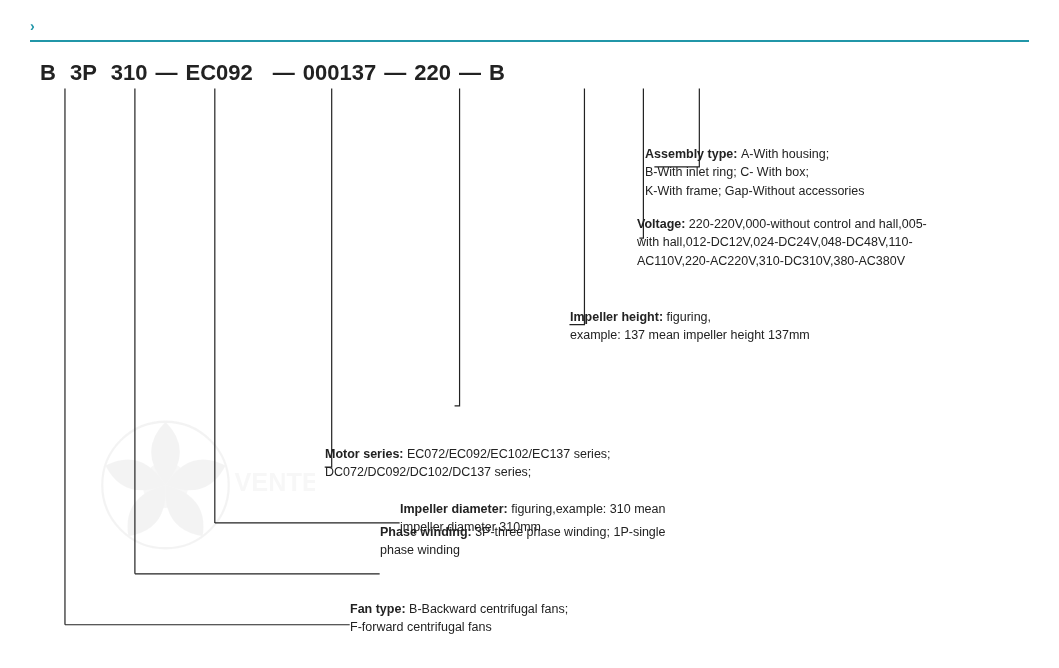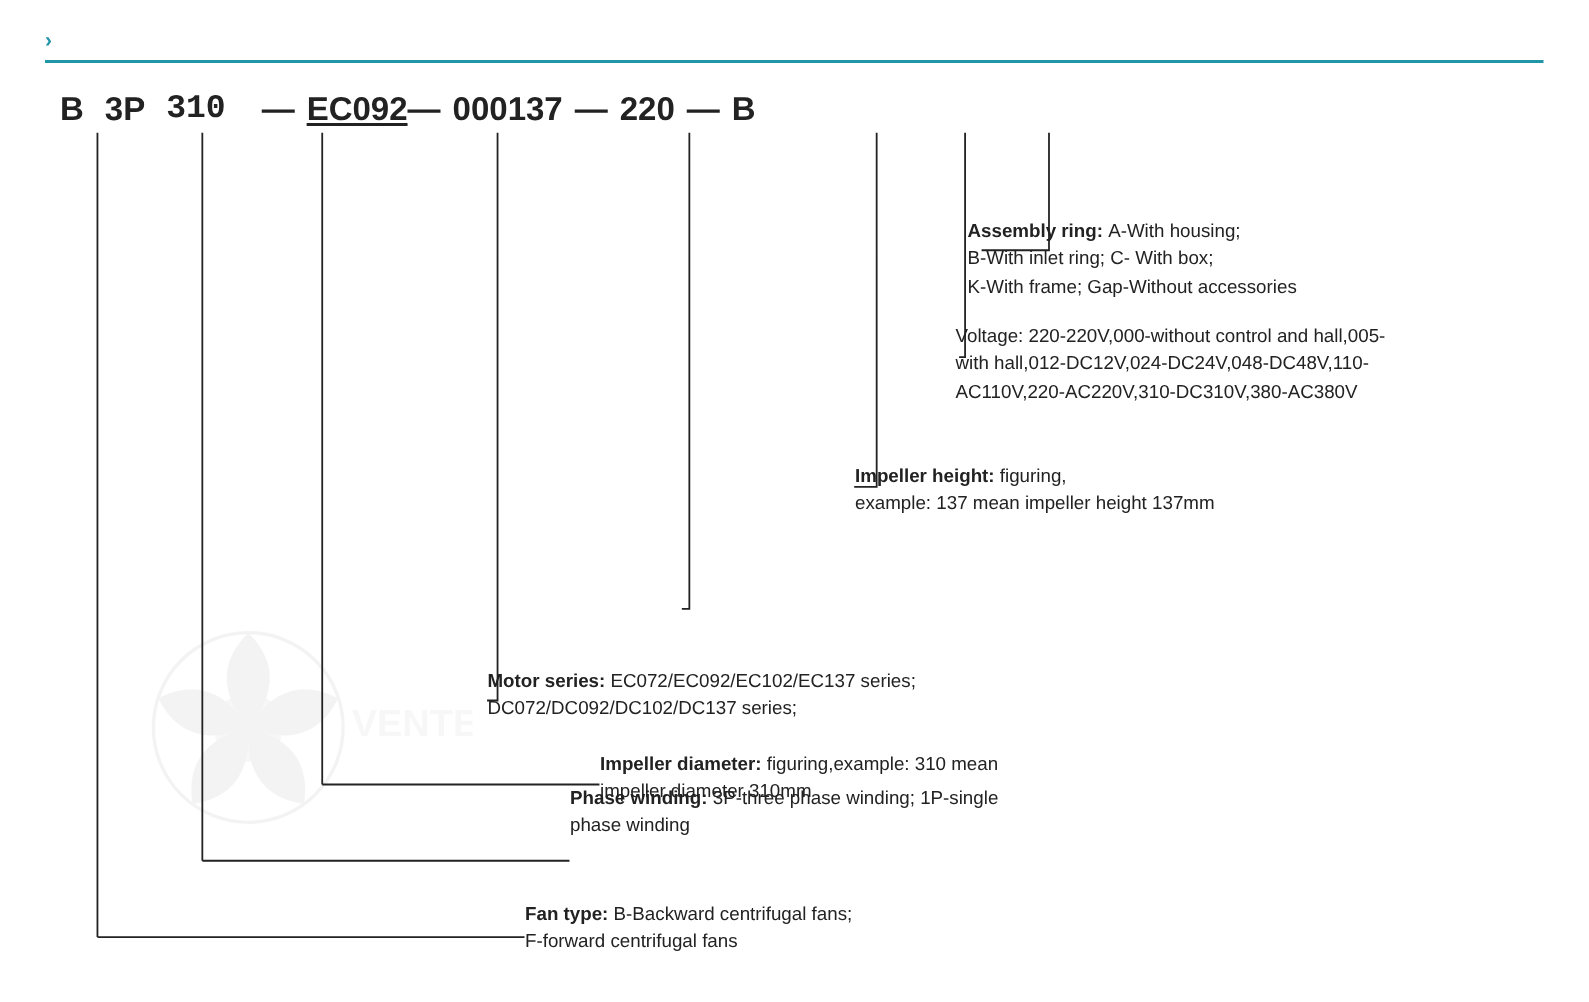--- a/index.html
+++ b/index.html
@@ -92,23 +92,23 @@
   <div class="title-row">
     <span class="title-chevron">›</span>
   </div>
   <div class="title-divider"></div>
 
   <div class="diagram-area">
 
     <div style="position:absolute; top:0; left:10px; display:flex; align-items:center; font-size:22px; font-weight:bold; color:#222; z-index:10; gap:0;">
       <span style="margin-right:14px;">B</span>
       <span style="margin-right:14px;">3P</span>
-      <span style="margin-right:24px;font-family:Liberation Mono, monospace;">310</span>
+      <span style="margin-right:8px;">310</span>
       <span style="margin-right:8px;">—</span>
-      <span style="margin-right:0;text-decoration:underline;">EC092</span>
+      <span style="margin-right:20px;">EC092</span>
       <span style="margin-right:8px;">—</span>
       <span style="">000</span>
       <span style="margin-right:8px;text-align:right;">137</span>
       <span style="margin-right:8px;">—</span>
       <span style="margin-right:8px;">220</span>
       <span style="margin-right:8px;">—</span>
       <span>B</span>
     </div>
 
     <svg class="lines" viewBox="0 0 1000 570" preserveAspectRatio="none">
@@ -141,27 +141,27 @@
       <path d="M70 5 Q95 30 70 60 Q45 30 70 5" fill="#888"></path>
       <path d="M70 5 Q95 30 70 60 Q45 30 70 5" fill="#888" transform="rotate(72,70,60)"></path>
       <path d="M70 5 Q95 30 70 60 Q45 30 70 5" fill="#888" transform="rotate(144,70,60)"></path>
       <path d="M70 5 Q95 30 70 60 Q45 30 70 5" fill="#888" transform="rotate(216,70,60)"></path>
       <path d="M70 5 Q95 30 70 60 Q45 30 70 5" fill="#888" transform="rotate(288,70,60)"></path>
 
       <text x="130" y="65" font-size="22" font-weight="bold" fill="#aaa" font-family="Arial">VENTEC</text>
     </svg>
 
     <div class="annotation" style="left:615px; top:85px; max-width:390px;">
-      <span style="font-weight:bold;">Assembly ring: </span><span> A-With housing;</span><br>
+      <span style="font-weight:bold;">Assembly type: </span><span> A-With housing;</span><br>
       <span>B-With inlet ring;  C- With box;</span><br>
       <span>K-With frame; Gap-Without accessories</span>
     </div>
 
     <div class="annotation" style="left:607px; top:155px; max-width:400px;">
-      <span style="font-weight:normal;">Voltage: </span><span> 220-220V,000-without control and hall,005-<br>with hall,012-DC12V,024-DC24V,048-DC48V,110-<br>AC110V,220-AC220V,310-DC310V,380-AC380V</span>
+      <span style="font-weight:bold;">Voltage: </span><span> 220-220V,000-without control and hall,005-<br>with hall,012-DC12V,024-DC24V,048-DC48V,110-<br>AC110V,220-AC220V,310-DC310V,380-AC380V</span>
     </div>
 
     <div class="annotation" style="left:540px; top:248px; max-width:350px;">
       <span style="font-weight:bold;">Impeller height: </span><span> figuring,<br>example: 137 mean impeller height 137mm</span>
     </div>
 
 
     <div class="annotation" style="left:295px; top:385px; max-width:360px;">
       <span style="font-weight:bold;">Motor series: </span><span> EC072/EC092/EC102/EC137 series;<br>DC072/DC092/DC102/DC137 series;</span>
     </div>

